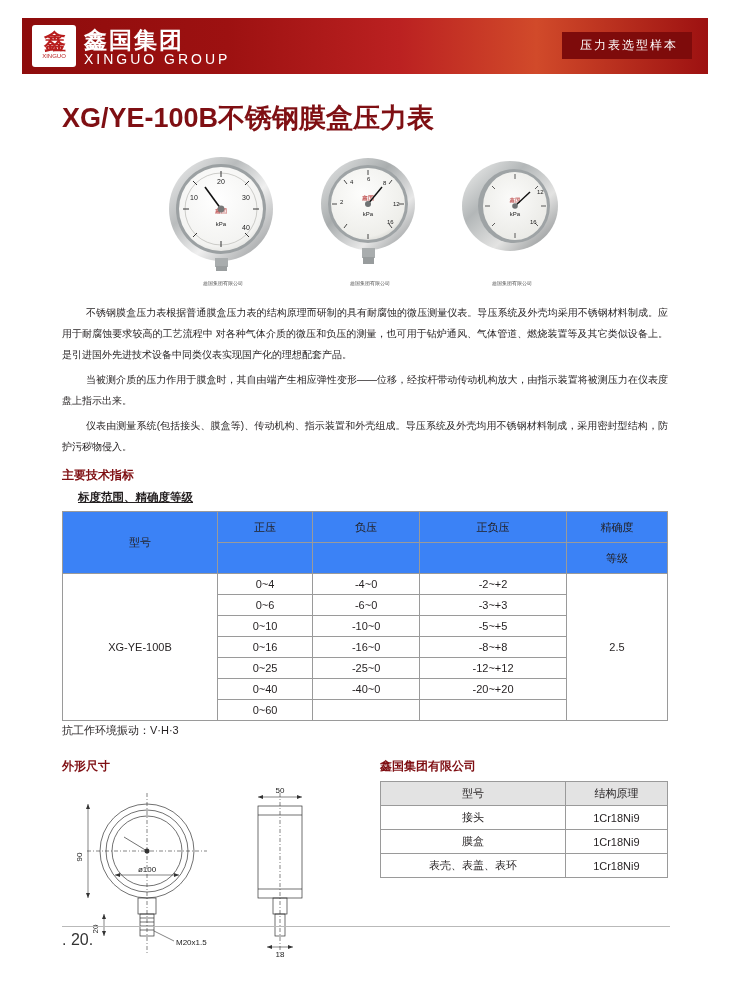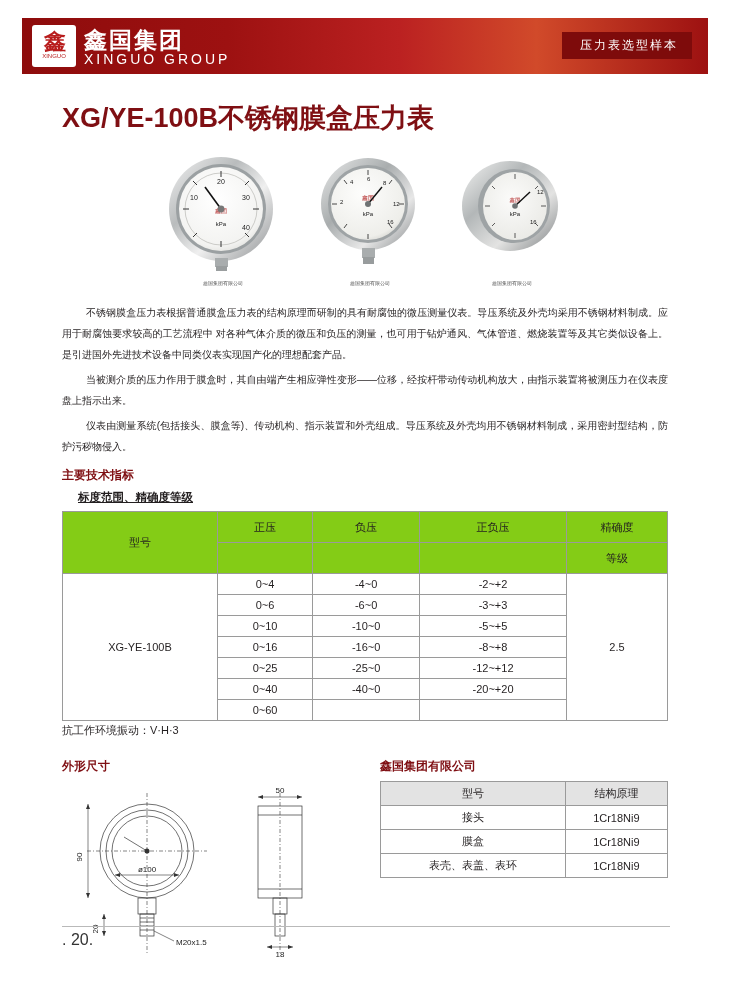--- a/index.html
+++ b/index.html
@@ -144,21 +144,21 @@
     font-size: 11px;
     margin-top: 2px;
   }
   table.spec td, table.spec th {
     border: 1px solid #9a9a9a;
     text-align: center;
     padding: 4px 2px;
     font-weight: normal;
     color: #231f20;
   }
-  table.spec .hdr { background: #84cc16; height: 22px; }
+  table.spec .hdr { background: #3b82f6; height: 22px; }
   table.spec .model-col { width: 150px; }
   table.spec .acc-col { width: 96px; }
 
   .note {
     font-size: 11px;
     line-height: 19px;
     margin-top: 8px;
     color: #231f20;
   }
 

